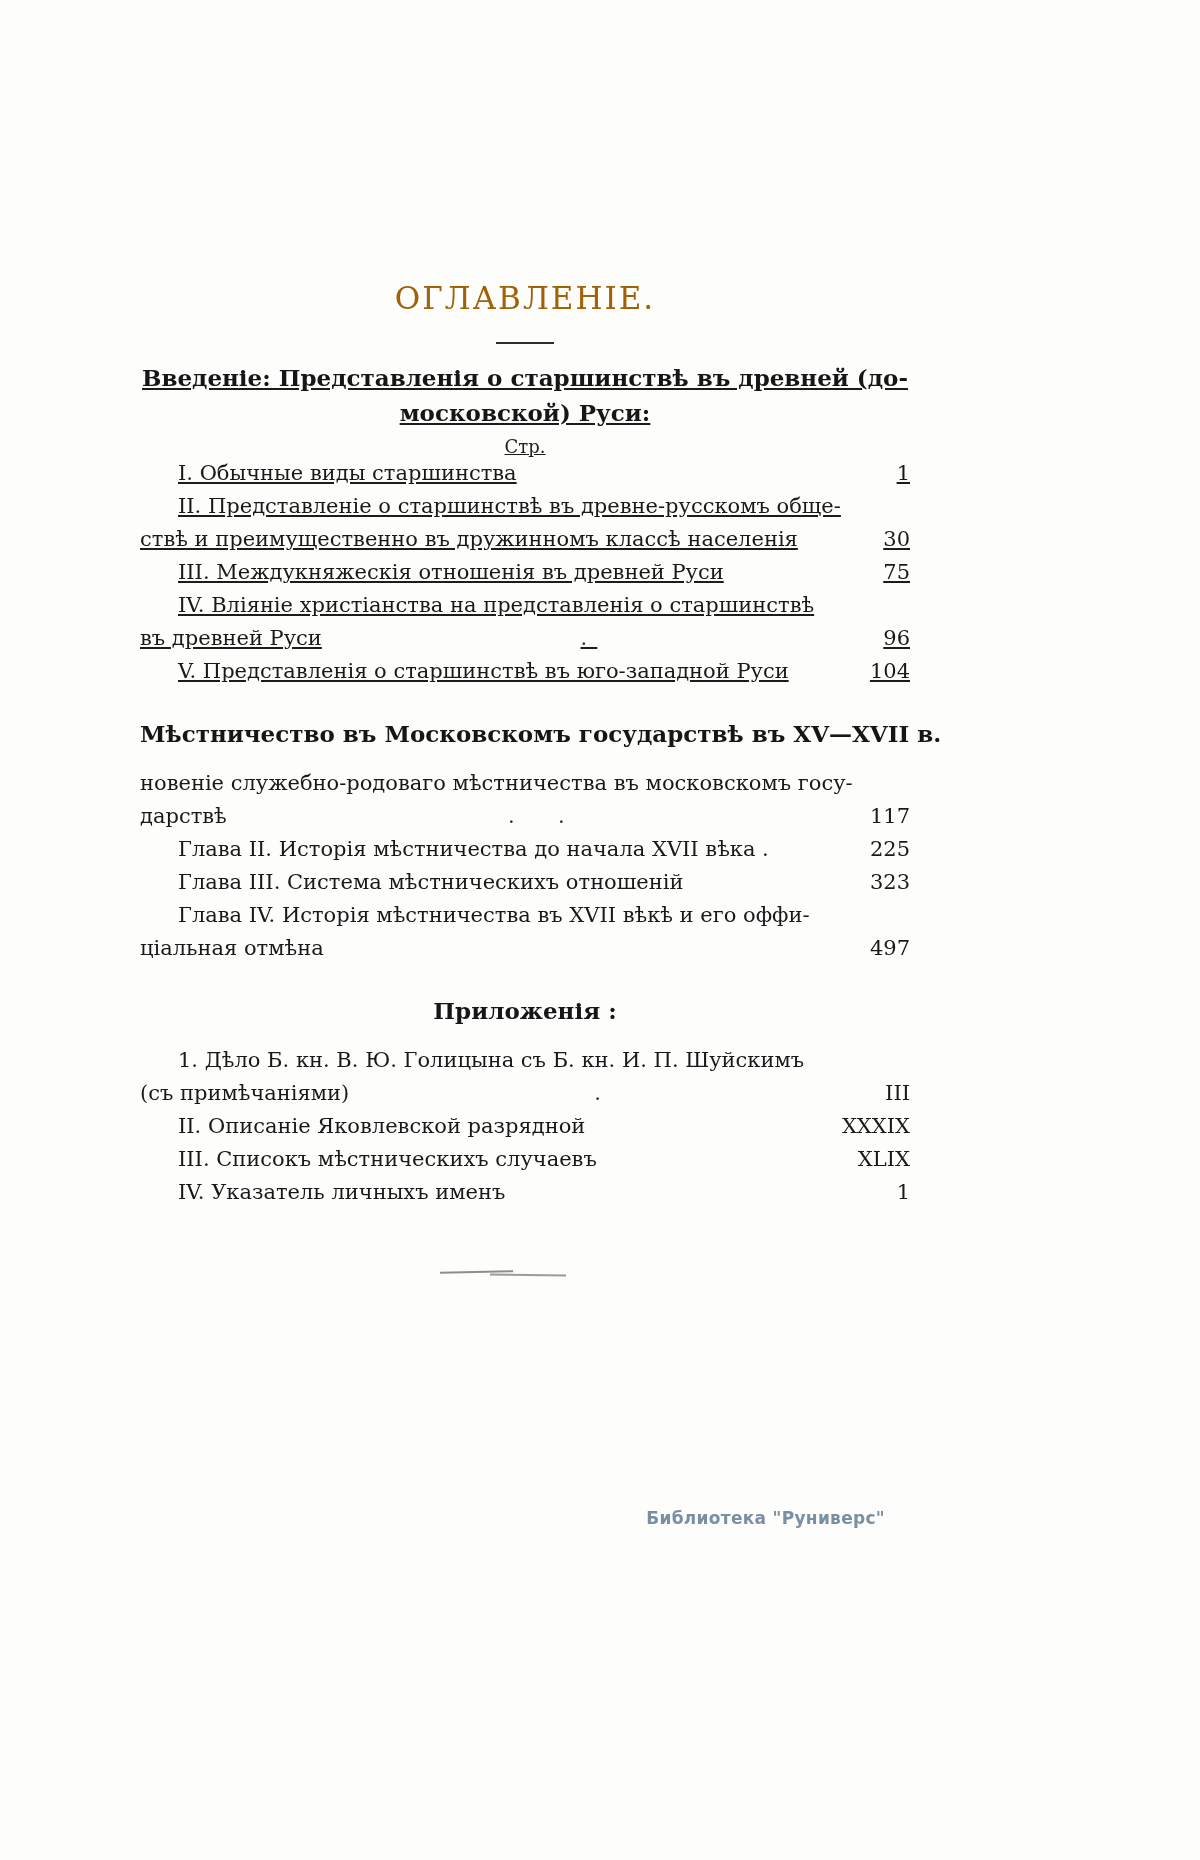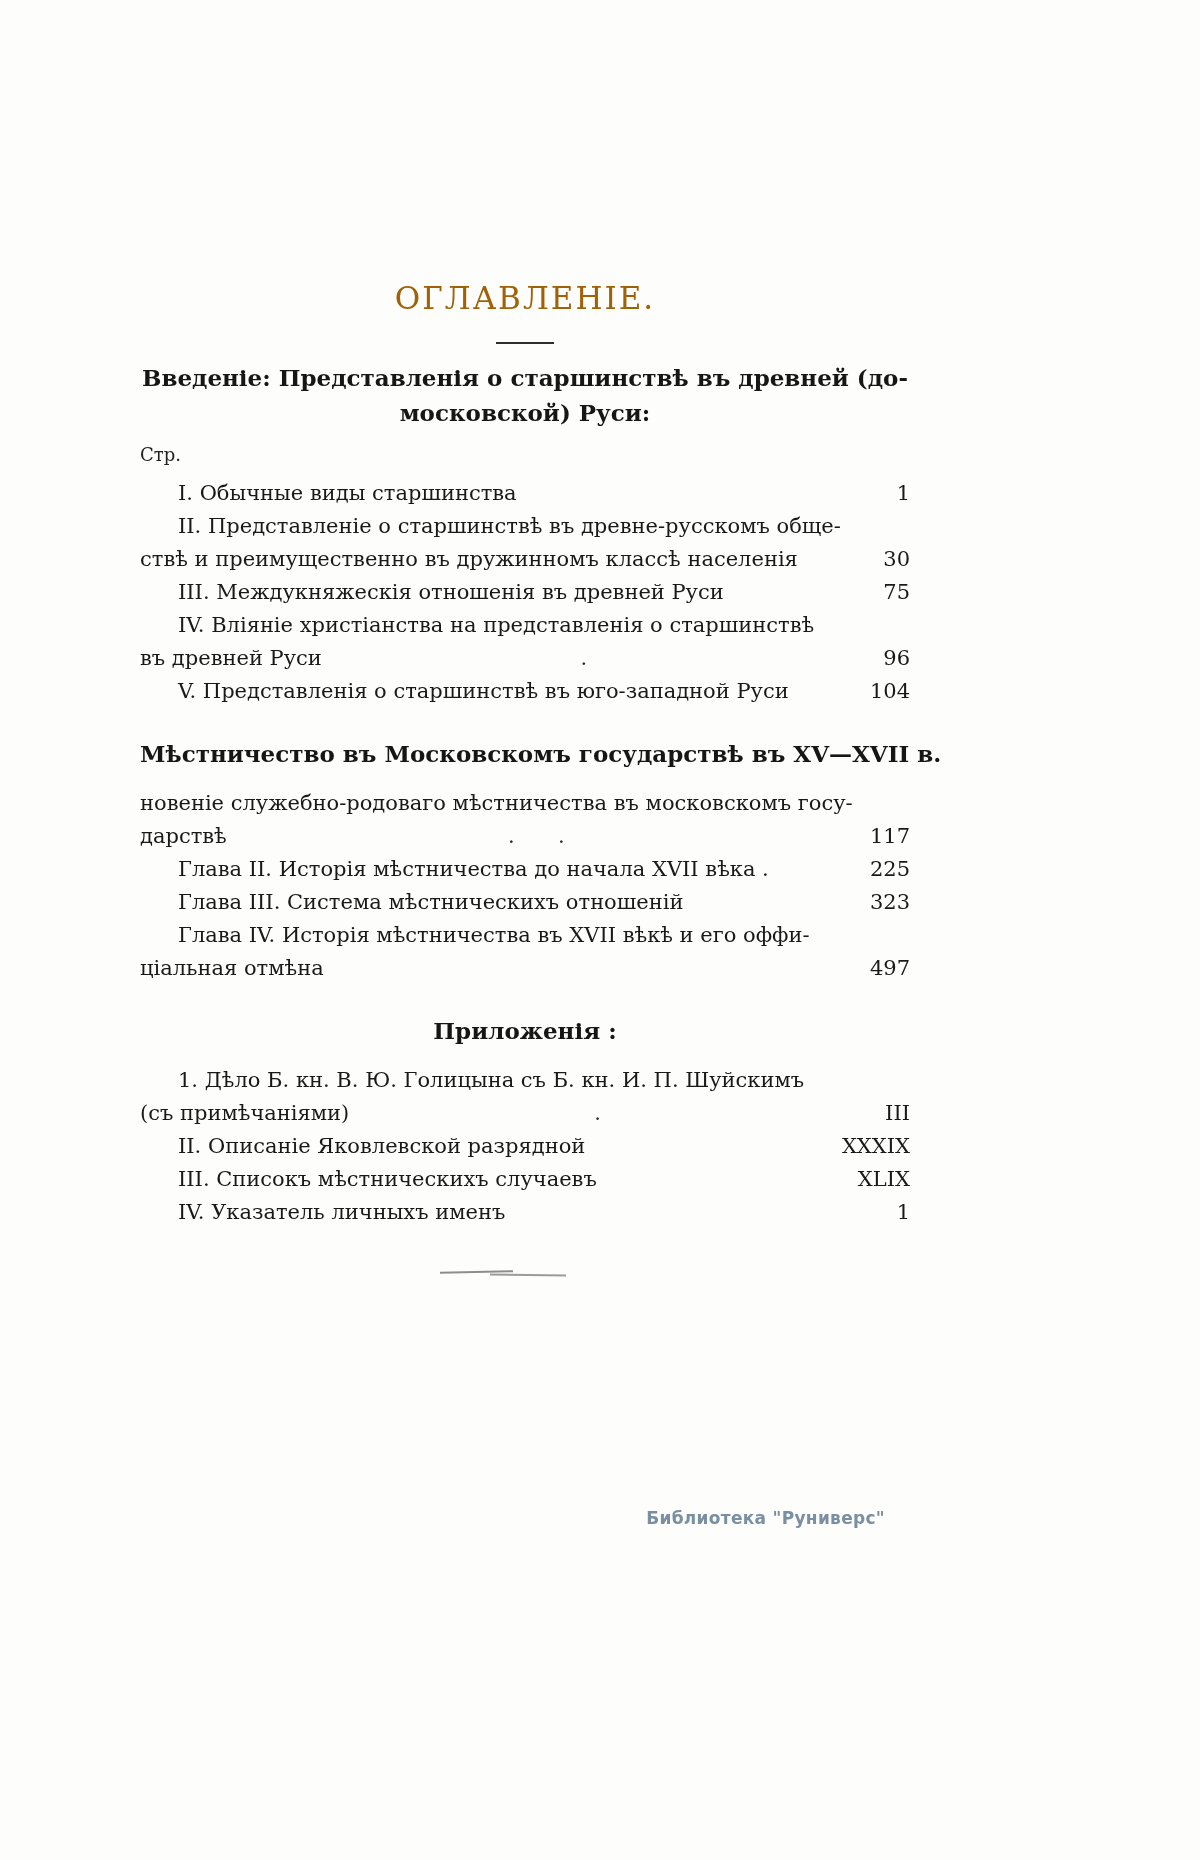--- a/index.html
+++ b/index.html
@@ -30,37 +30,37 @@
     font-weight: normal;
     color: #a16207;
   }
   .title-divider {
     width: 58px;
     height: 0;
     border-top: 2px solid #2e2e2e;
     margin: 26px auto 0 auto;
   }
   .toc-section { margin-top: 28px; }
-  .toc-section.sec-0 { margin-top: 16px; }
+  .toc-section.sec-0 { margin-top: 16px; text-decoration: underline; }
   .section-heading {
     font-weight: bold;
     font-size: 23px;
     line-height: 35px;
     text-align: center;
     white-space: nowrap;
     color: #161616;
   }
   .page-col-label {
-    text-align: left;
+    text-align: center;
     font-size: 18px;
-    margin-top: 14px;
+    margin-top: 6px;
     color: #222;
   }
   .toc-entries { margin-top: 16px; }
-  .sec-0 .toc-entries { margin-top: 12px; }
+  .sec-0 .toc-entries { margin-top: 0; }
   .toc-entry { font-size: 21px; line-height: 33px; color: #191919; }
   .toc-line { display: block; }
   .toc-line.first .line-text { padding-left: 38px; }
   .toc-line.last {
     display: flex;
     align-items: baseline;
   }
   .toc-line .line-text { white-space: nowrap; }
   .leader {
     flex: 1;

